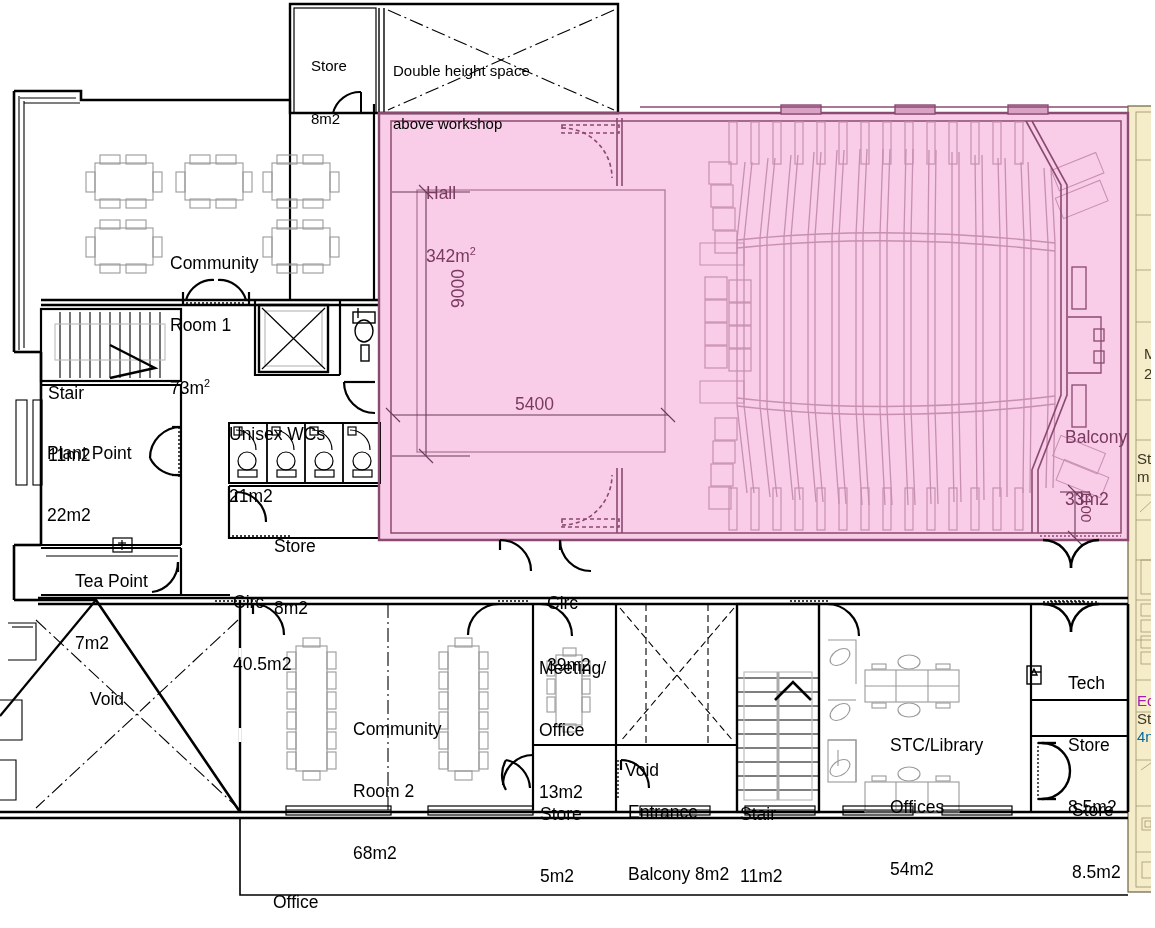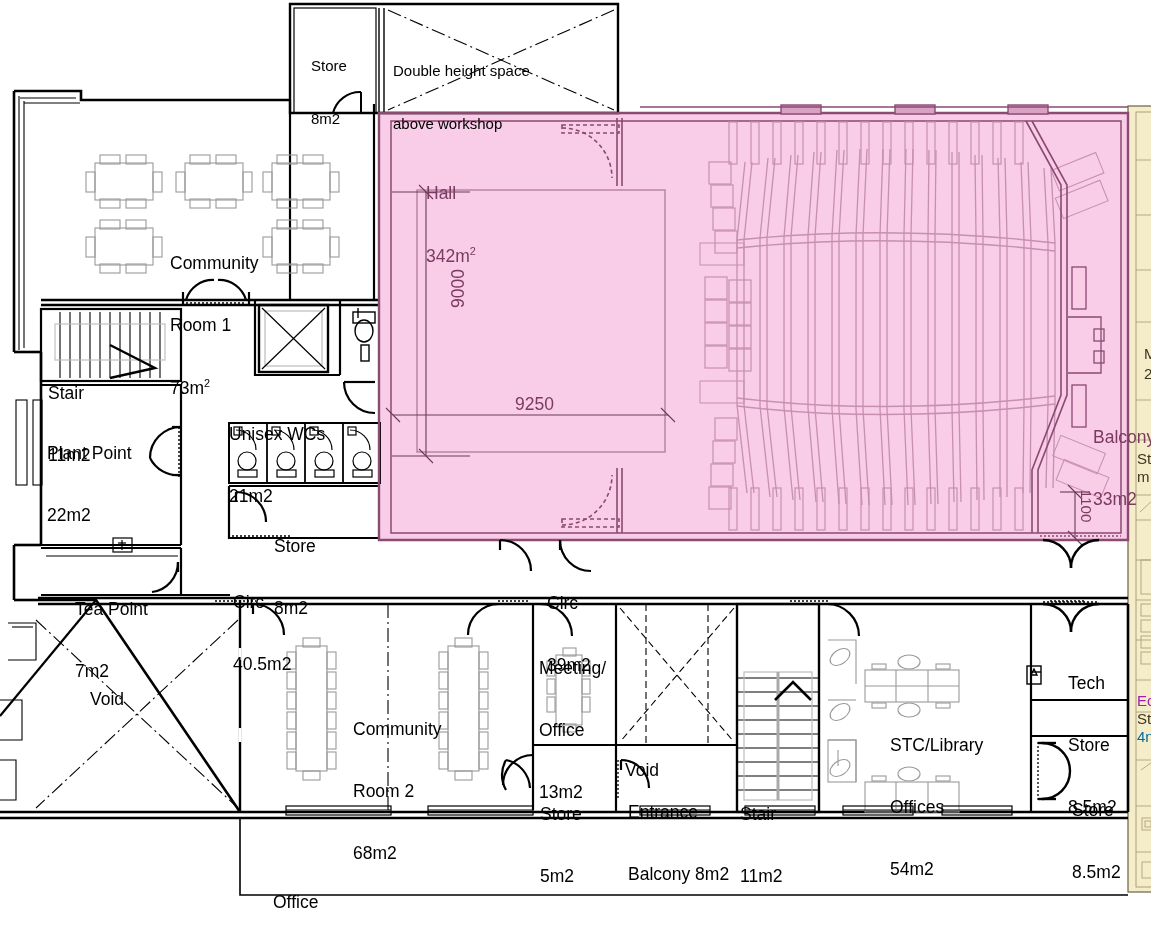--- a/index.html
+++ b/index.html
@@ -714,21 +714,21 @@
 <div class="lbl s18" style="left:229px;top:383px;">
   <div>Unisex WCs</div>
   <div>21m2</div>
 </div>
 
 <div class="lbl s18" style="left:274px;top:495px;">
   <div>Store</div>
   <div>8m2</div>
 </div>
 
-<div class="lbl s18" style="left:75px;top:558px;">
+<div class="lbl s18" style="left:75px;top:530px;">
   <div>Tea Point</div>
   <div>7m2</div>
 </div>
 
 <div class="lbl s18" style="left:233px;top:551px;">
   <div>Circ</div>
   <div>40.5m2</div>
 </div>
 
 <div class="lbl s18" style="left:547px;top:552px;">
@@ -790,28 +790,28 @@
 
 <div class="lbl s18" style="left:273px;top:851px;">
   <div>Office</div>
 </div>
 
 <div class="lbl s18 pink" style="left:426px;top:142px;">
   <div>Hall</div>
   <div><span>342m</span><span class="sup">2</span></div>
 </div>
 
-<div class="lbl s18 pink" style="left:1065px;top:386px;margin-left:28px;">
+<div class="lbl s18 pink" style="left:1065px;top:386px;">
   <div>Balcony</div>
   <div>33m2</div>
 </div>
 
 <div class="lbl s18 pink vert" style="left:448px;top:308px;transform:rotate(-90deg);transform-origin:0 0;">9000</div>
 
-<div class="lbl s18 pink" style="left:515px;top:394px;">9250</div>
+<div class="lbl s18 pink" style="left:515px;top:394px;">5400</div>
 
 <div class="lbl s15 pink vert" style="left:1095px;top:490px;transform:rotate(90deg);transform-origin:0 0;">1100</div>
 
 <div class="lbl s15" style="left:1144px;top:345px;color:#3b3522;">M</div>
 <div class="lbl s15" style="left:1144px;top:365px;color:#3b3522;">2</div>
 <div class="lbl s15" style="left:1137px;top:450px;color:#3b3522;">Sta</div>
 <div class="lbl s15" style="left:1137px;top:468px;color:#3b3522;">m</div>
 <div class="lbl s15" style="left:1137px;top:692px;color:#a21caf;">Ec</div>
 <div class="lbl s15" style="left:1137px;top:710px;color:#3b3522;">St</div>
 <div class="lbl s15" style="left:1137px;top:728px;color:#0369a1;">4n</div>

